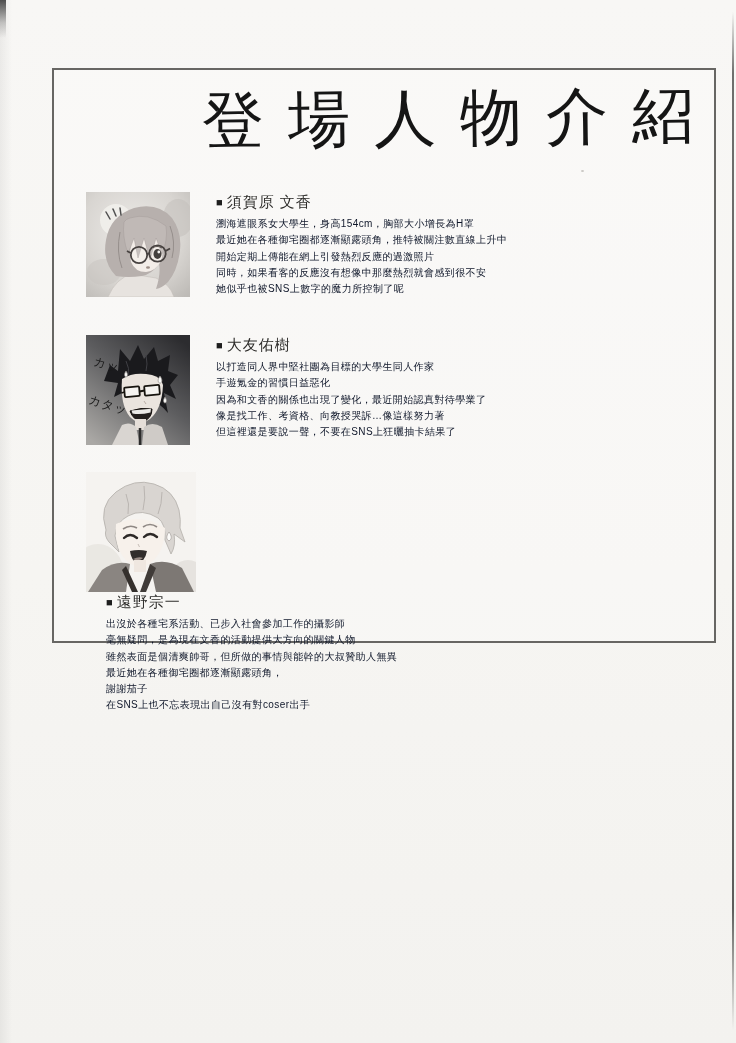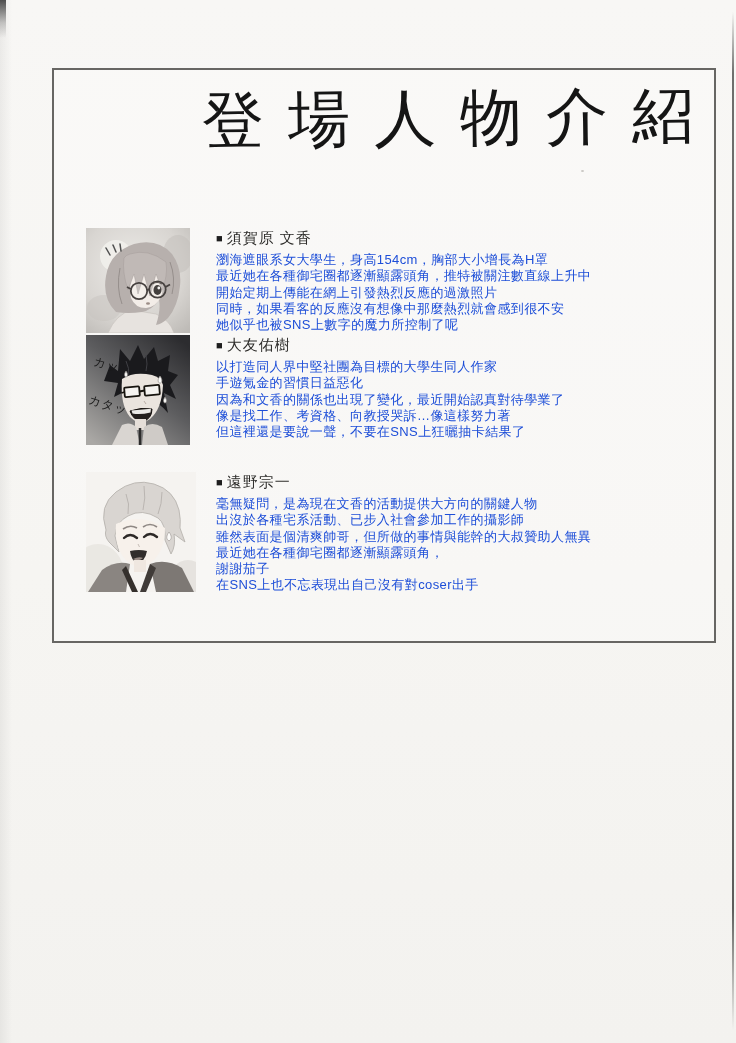--- a/index.html
+++ b/index.html
@@ -25,32 +25,32 @@
   .frame{
     position:absolute;left:52px;top:68px;width:660px;height:571px;
     border:2px solid #676663;background:rgba(255,255,255,.25);
   }
   .title{
     position:absolute;left:148px;top:14px;white-space:nowrap;
     font-size:62px;font-weight:300;letter-spacing:24px;color:#151515;
     transform:rotate(-0.7deg);line-height:1.1;
   }
   .char-section{position:absolute;left:32px;display:flex;align-items:flex-start;}
-  .sec-1{top:122px;margin-top:36px;}
+  .sec-1{top:122px;}
   .sec-2{top:265px;}
-  .sec-3{top:402px;}
+  .sec-3{top:402px;flex-direction:column;}
   .portrait{flex:0 0 auto;display:block;}
   .p1{width:104px;height:105px;}
   .p2{width:104px;height:110px;}
   .p3{width:110px;height:120px;}
   .text-col{margin-left:26px;padding-top:1px;}
   .sec-3 .text-col{margin-left:20px;}
   .char-name{font-size:15px;color:#2d2c2a;letter-spacing:1px;margin-bottom:4px;white-space:nowrap;}
   .bullet{font-size:11px;color:#1e1e1e;margin-right:3px;position:relative;top:-1px;}
-  .desc-line{font-size:13px;line-height:16.3px;color:#1d4ed8;letter-spacing:.4px;white-space:nowrap;}
+  .desc-line{font-size:10px;line-height:16.3px;color:#0f172a;letter-spacing:.4px;white-space:nowrap;}
   .sfx-text{font-size:12px;fill:#1a1a1a;letter-spacing:1px;}
 </style>
 </head>
 <body>
 
 <div class="scan-shade-left"></div>
 <div class="scan-edge-left"></div>
 <div class="scan-edge-right"></div>
 <div class="speck"></div>
 
@@ -173,22 +173,22 @@
       <path d="M47 87 Q52 90 57 86 Q53 84 47 87 Z" fill="#9b8d87"></path>
       <path d="M83 60 c3 4 3 7 0 9 c-3 -2 -3 -5 0 -9 Z" fill="#fcfbf9" stroke="#aaa5a1" stroke-width=".8"></path>
       <rect x="48" y="88" width="12" height="12" fill="#efe7e0"></rect>
       <path d="M2 120 L16 98 Q30 88 44 92 L40 120 Z" fill="#8a8581"></path>
       <path d="M108 120 L96 96 Q80 86 64 92 L70 120 Z" fill="#7d7874"></path>
       <path d="M40 94 L52 120 L46 120 L36 98 Z" fill="#35302d"></path>
       <path d="M64 92 L54 120 L60 120 L70 96 Z" fill="#403b38"></path>
     </svg>
     <div class="text-col">
       <div class="char-name"><span class="bullet">■</span><span>遠野宗一</span></div>
+      <div class="desc-line">出沒於各種宅系活動、已步入社會參加工作的攝影師</div>
       <div class="desc-line">毫無疑問，是為現在文香的活動提供大方向的關鍵人物</div>
-      <div class="desc-line">出沒於各種宅系活動、已步入社會參加工作的攝影師</div>
       <div class="desc-line">雖然表面是個清爽帥哥，但所做的事情與能幹的大叔贊助人無異</div>
       <div class="desc-line">最近她在各種御宅圈都逐漸顯露頭角，</div>
       <div class="desc-line">謝謝茄子</div>
       <div class="desc-line">在SNS上也不忘表現出自己沒有對coser出手</div>
     </div>
   </div>
 
 </div>
 
 </body></html>

